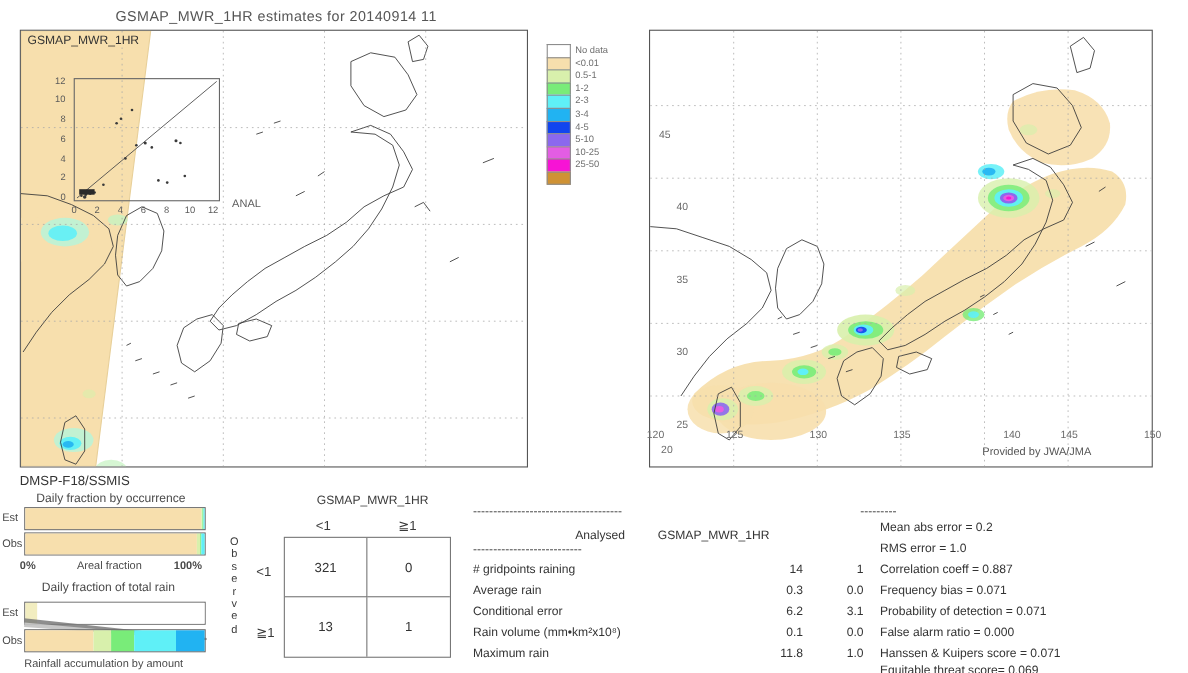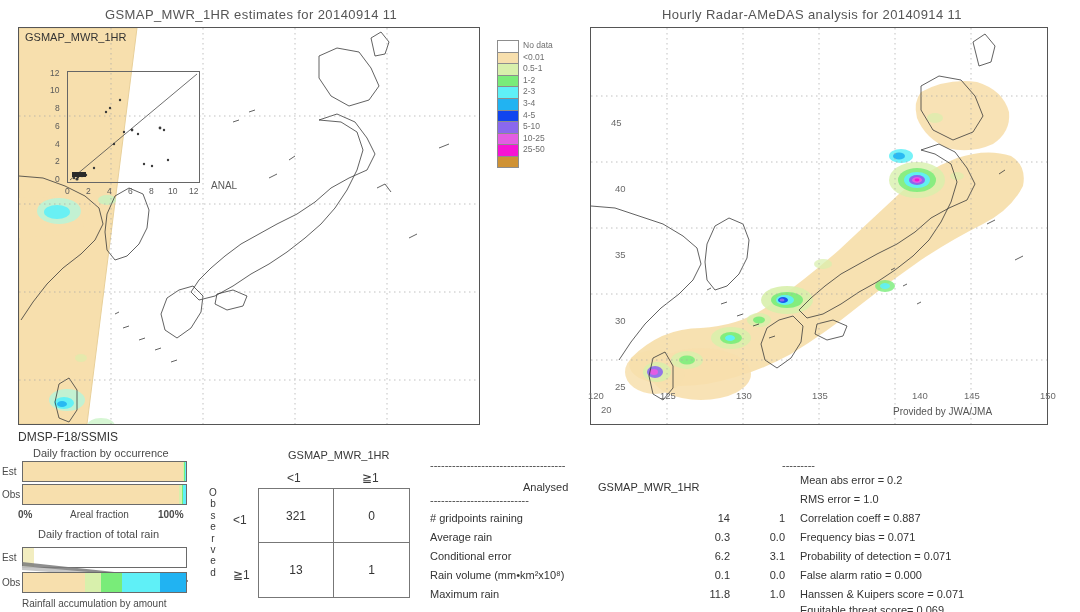--- a/index.html
+++ b/index.html
@@ -255,21 +255,20 @@
     <div class="lg-row">
         <span class="lg-sw" style="background:#f713d5"></span>
         <span class="lg-tx">25-50</span>
       </div>
     <div class="lg-row">
         <span class="lg-sw" style="background:#cf9234"></span>
         <span class="lg-tx"></span>
       </div>
   </div>
 
-  <div class="ttl" style="left:662px; top:7px;">Hourly Radar-AMeDAS analysis for 20140914 11</div>
 
   <div class="mapbox" id="rightmap" style="left:590px; top:27px; width:458px; height:398px;">
     <svg class="mapsvg" width="456" height="396" viewBox="0 0 456 396">
 
       <path d="M40,330 Q70,300 110,300 Q150,298 180,276 Q216,250 248,222 Q280,192 308,166 Q334,142 366,130 Q396,120 420,128 Q436,138 432,158 Q420,182 392,196 Q360,212 330,232 Q298,254 268,278 Q236,304 200,326 Q160,348 116,356 Q74,362 48,350 Q34,342 40,330 Z" fill="#f7dfad" opacity="0.95"></path>
       <path d="M330,64 Q356,50 386,54 Q412,62 418,84 Q420,104 402,116 Q380,126 356,120 Q334,110 326,90 Q322,74 330,64 Z" fill="#f7dfad" opacity="0.9"></path>
       <ellipse cx="110" cy="346" rx="50" ry="26" fill="#f7dfad" opacity="0.9"></ellipse>
       <ellipse cx="64" cy="344" rx="30" ry="22" fill="#f7dfad" opacity="0.85"></ellipse>
 
       <ellipse cx="196" cy="272" rx="26" ry="14" fill="#d8f0ac" opacity="0.9"></ellipse>
@@ -347,21 +346,21 @@
         <line x1="304" y1="0" x2="304" y2="396"></line>
         <line x1="380" y1="0" x2="380" y2="396"></line>
         <line x1="0" y1="68" x2="456" y2="68"></line>
         <line x1="0" y1="134" x2="456" y2="134"></line>
         <line x1="0" y1="200" x2="456" y2="200"></line>
         <line x1="0" y1="266" x2="456" y2="266"></line>
         <line x1="0" y1="332" x2="456" y2="332"></line>
       </g>
     </svg>
 
-    <div class="axlabel" style="left:20px; top:89px;">45</div>
+    <div class="axlabel" style="left:8px; top:89px;">45</div>
     <div class="axlabel" style="left:24px; top:155px;">40</div>
     <div class="axlabel" style="left:24px; top:221px;">35</div>
     <div class="axlabel" style="left:24px; top:287px;">30</div>
     <div class="axlabel" style="left:24px; top:353px;">25</div>
 
     <div class="axlabel" style="left:302px; top:378px; font-size:10px; color:#555;">Provided by JWA/JMA</div>
   </div>
 
   <div class="axlabel" style="left:588px; top:390px;">120</div>
   <div class="axlabel" style="left:660px; top:390px;">125</div>

